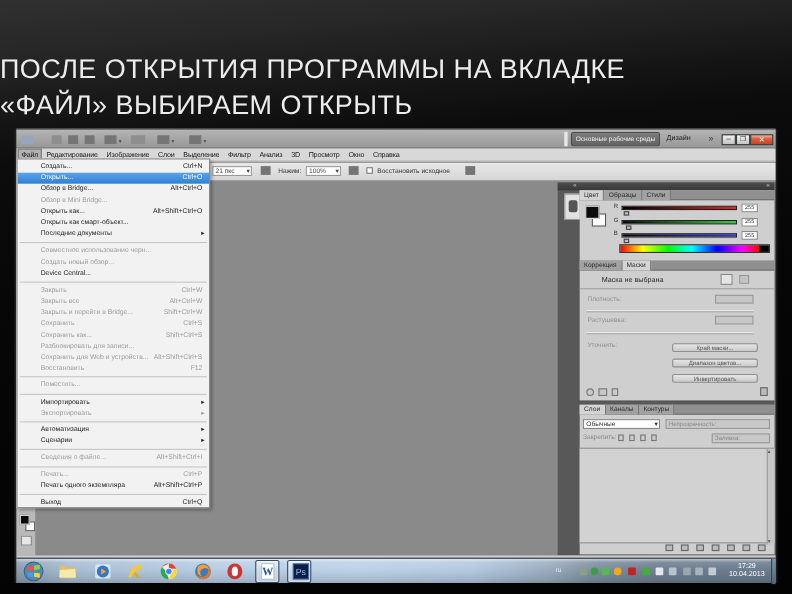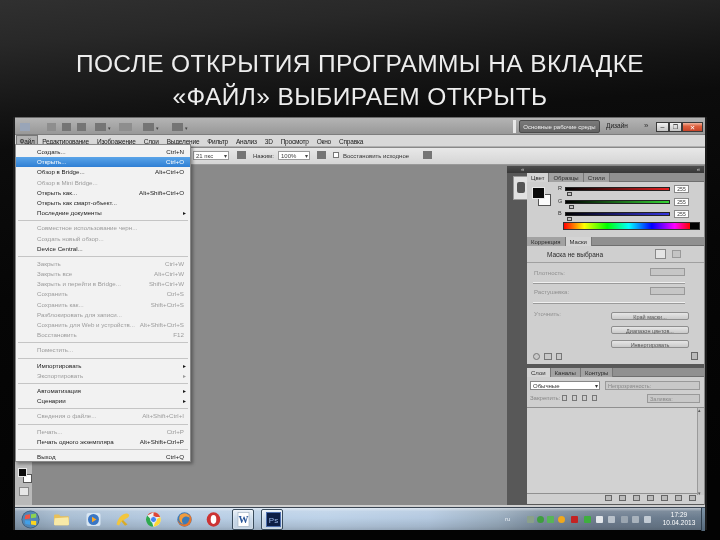--- a/index.html
+++ b/index.html
@@ -1,20 +1,20 @@
 <!DOCTYPE html>
 <html><head>
 <meta charset="utf-8">
 <style>
 * { margin:0; padding:0; box-sizing:border-box; }
 body { width:720px; height:540px; overflow:hidden; font-family:"Liberation Sans", sans-serif; }
 #slide { position:relative; width:720px; height:540px; overflow:hidden;
   background:linear-gradient(175deg, #303030 0px, #282828 45px, #1e1e1e 80px, #141414 115px, #0c0c0c 150px, #060606 300px, #030303 540px);
 }
-#title { position:absolute; left:0; top:48px; width:720px; text-align:center;
+#title { position:absolute; left:0; top:48px; width:720px; text-align:left;
   color:#ededed; font-size:24.5px; line-height:32.5px; letter-spacing:0.4px; }
 #shot { position:absolute; left:15px; top:117px; width:690px; height:413px;
   background:#888; font-size:7px; color:#222; box-shadow:-2px 0 0 #1e1e1e, 2px 0 0 #1a1a1a; filter:blur(0.4px); }
 
 #appbar { position:absolute; left:0; top:0; width:690px; height:18px;
   background:linear-gradient(#b4b4b4, #989898); border-top:1px solid #6a6a6a; border-bottom:1px solid #7d7d7d; }
 .abico { position:absolute; top:5px; height:8px; background:#757575; }
 
 #menubar { position:absolute; left:0; top:18px; width:690px; height:12px; padding-left:1px;
   background:#d8d8d8; border-bottom:1px solid #b0b0b0; }

